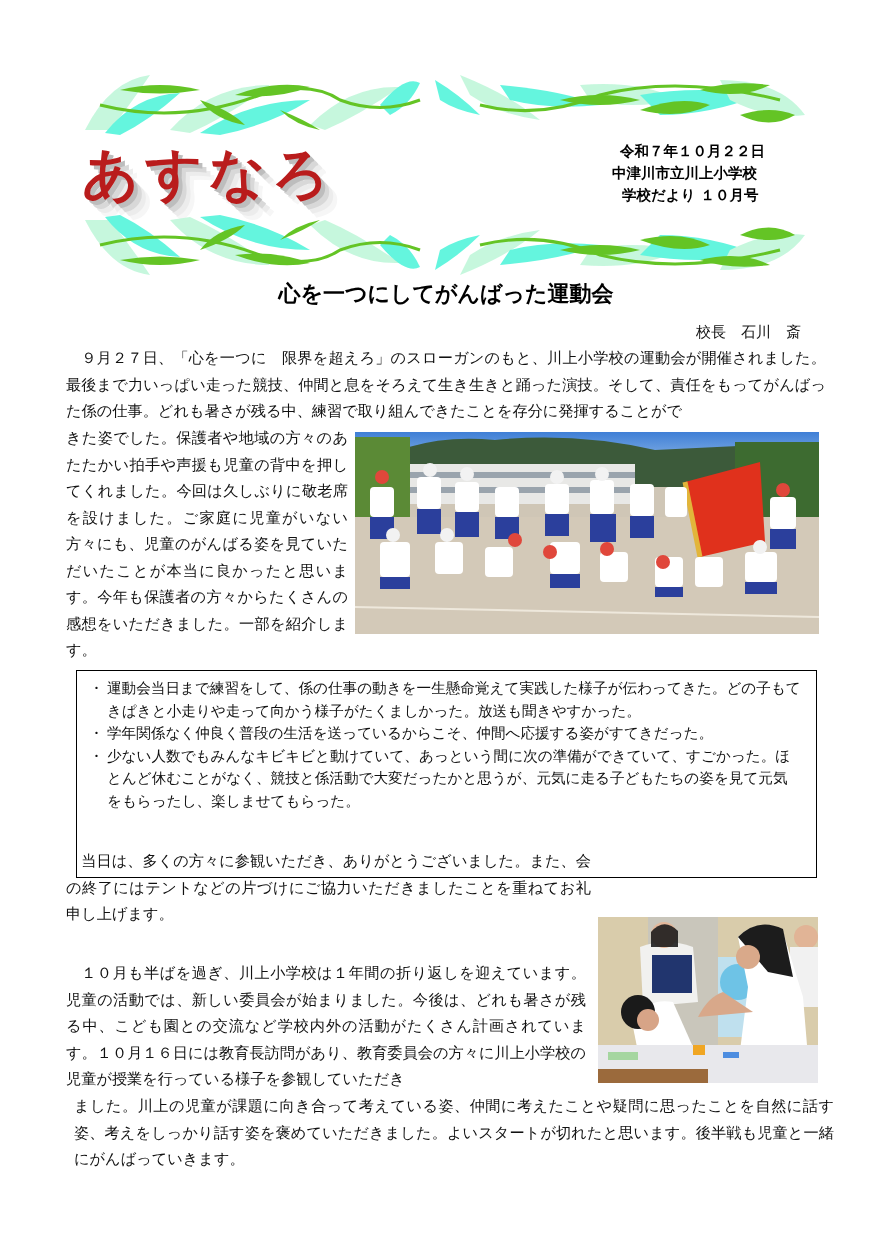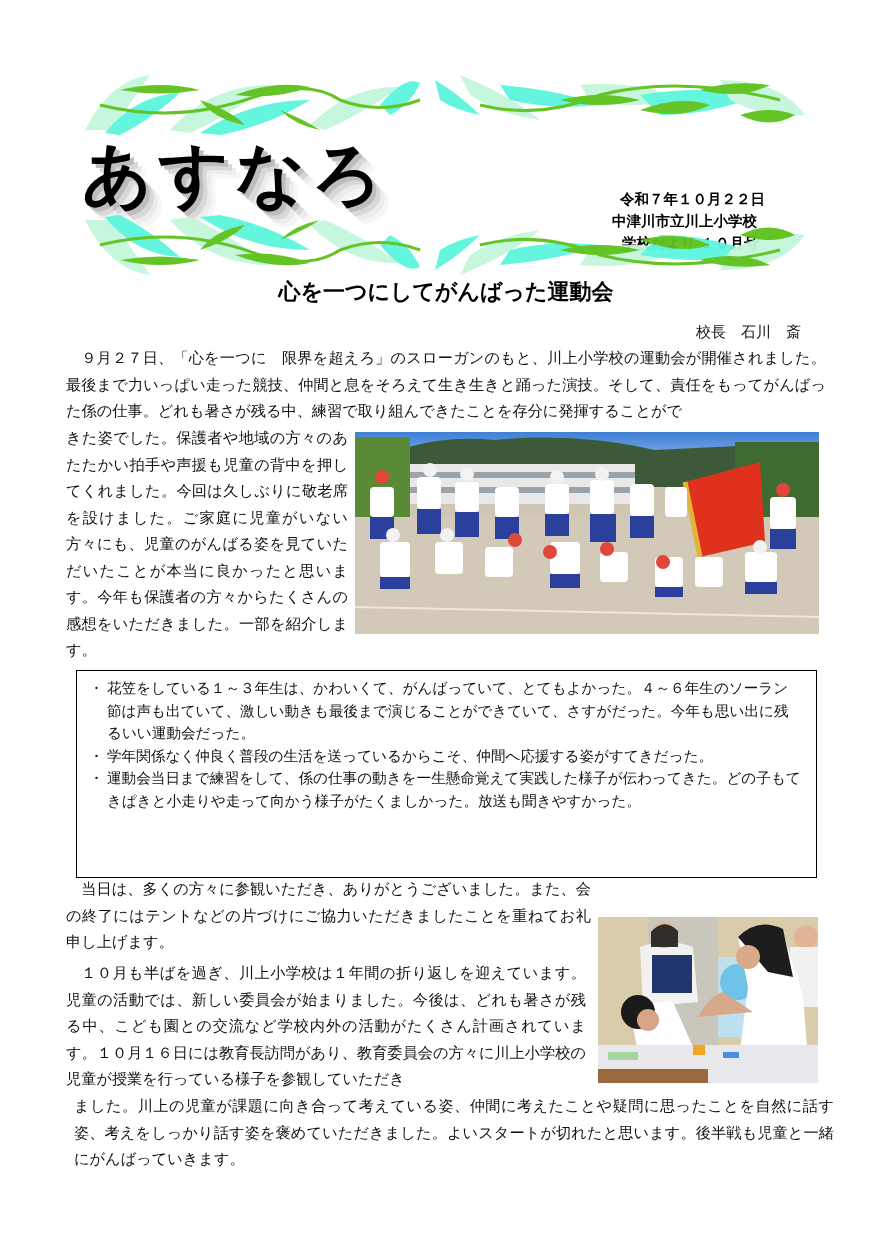--- a/index.html
+++ b/index.html
@@ -10,53 +10,53 @@
     }
 
     
     .vine { position: absolute; left: 80px; width: 730px; height: 60px; }
     .vine-top { top: 75px; }
     .vine-bottom { top: 215px; transform: scaleY(-1); }
 
     .mast-title {
       position: absolute; left: 82px; top: 128px; width: 500px; height: 92px;
       font-family: "DejaVu Sans", "Liberation Sans", sans-serif;
-      font-weight: bold; font-size: 69px; line-height: 92px;
-      letter-spacing: 6px; color: #000000;
+      font-weight: bold; font-size: 56px; line-height: 92px;
+      letter-spacing: 6px; color: #b91c1c;
       text-shadow: 4px 4px 0 #bdbdbd, 8px 8px 0 #d8d8d8, 12px 12px 0 #ececec, 16px 16px 0 #f6f6f6;
       white-space: nowrap;
     }
     .mast-info {
       position: absolute; left: 612px; top: 140px; width: 200px;
       font-family: "DejaVu Sans", "Liberation Sans", sans-serif;
-      font-weight: bold; font-size: 14.5px; line-height: 22px; color: #000; margin-top: 48px;
+      font-weight: bold; font-size: 14.5px; line-height: 22px; color: #000;
     }
     .mast-info div { white-space: nowrap; }
     .mast-info .l1 { padding-left: 8px; }
     .mast-info .l3 { padding-left: 10px; }
 
     
     .headline {
       position: absolute; left: 0; top: 278px; width: 892px; text-align: center;
-      font-family: Liberation Mono, monospace;
+      font-family: Liberation Sans, sans-serif;
       font-weight: bold; font-size: 22px; line-height: 32px; color: #000;
     }
     .byline {
       position: absolute; left: 561px; top: 320px; width: 240px; text-align: right;
       font-size: 15px; line-height: 24px; white-space: pre;
     }
 
     
     .para {
       position: absolute; font-size: 15.2px; line-height: 26.5px; color: #111;
       text-align: justify;
     }
     .p1 { left: 66px; top: 345px; width: 760px; }
     .p1-wrap { left: 66px; top: 425px; width: 282px; }
-    .p-thanks { left: 66px; top: 876px; width: 760px; }
+    .p-thanks { left: 66px; top: 848px; width: 760px; }
     .p-oct { left: 66px; top: 960px; width: 520px; }
     .p-oct-rest { left: 74px; top: 1093px; width: 760px; }
     .indent { text-indent: 1em; font-family: Liberation Serif, serif; }
 
     
     .photo { position: absolute; overflow: hidden; }
     .photo svg { display: block; width: 100%; height: 100%; }
     .photo-sports { left: 355px; top: 432px; width: 464px; height: 202px; }
     .photo-class { left: 598px; top: 917px; width: 220px; height: 166px; }
 
@@ -216,23 +216,23 @@
       <circle cx="247" cy="42" r="7"></circle>
       <circle cx="38" cy="103" r="7"></circle>
       <circle cx="92" cy="103" r="7"></circle>
       <circle cx="405" cy="115" r="7"></circle>
     </g>
   </svg>
 </div>
 
 <div class="comments">
   <ul>
-    <li>花笠をしている１～３年生は、かわいくて、がんばっていて、とてもよかった。４～６年生のソーラン節は声も出ていて、激しい動きも最後まで演じることができていて、さすがだった。今年も思い出に残るいい運動会だった。</li>
+    <li>運動会当日まで練習をして、係の仕事の動きを一生懸命覚えて実践した様子が伝わってきた。どの子もてきぱきと小走りや走って向かう様子がたくましかった。放送も聞きやすかった。</li>
     <li>学年関係なく仲良く普段の生活を送っているからこそ、仲間へ応援する姿がすてきだった。</li>
-    <li>運動会当日まで練習をして、係の仕事の動きを一生懸命覚えて実践した様子が伝わってきた。どの子もてきぱきと小走りや走って向かう様子がたくましかった。放送も聞きやすかった。</li>
+    <li>少ない人数でもみんなキビキビと動けていて、あっという間に次の準備ができていて、すごかった。ほとんど休むことがなく、競技と係活動で大変だったかと思うが、元気に走る子どもたちの姿を見て元気をもらったし、楽しませてもらった。</li>
   </ul>
 </div>
 
 <div class="para p-thanks indent" style="width:525px;">当日は、多くの方々に参観いただき、ありがとうございました。また、会の終了にはテントなどの片づけにご協力いただきましたことを重ねてお礼申し上げます。</div>
 
 <div class="para p-oct indent">１０月も半ばを過ぎ、川上小学校は１年間の折り返しを迎えています。児童の活動では、新しい委員会が始まりました。今後は、どれも暑さが残る中、こども園との交流など学校内外の活動がたくさん計画されています。１０月１６日には教育長訪問があり、教育委員会の方々に川上小学校の児童が授業を行っている様子を参観していただき</div>
 <div class="para p-oct-rest">ました。川上の児童が課題に向き合って考えている姿、仲間に考えたことや疑問に思ったことを自然に話す姿、考えをしっかり話す姿を褒めていただきました。よいスタートが切れたと思います。後半戦も児童と一緒にがんばっていきます。</div>
 
 <div class="photo photo-class" title="授業中の児童と参観する教育委員会の方々">
   <svg viewBox="0 0 220 166" preserveAspectRatio="none">

